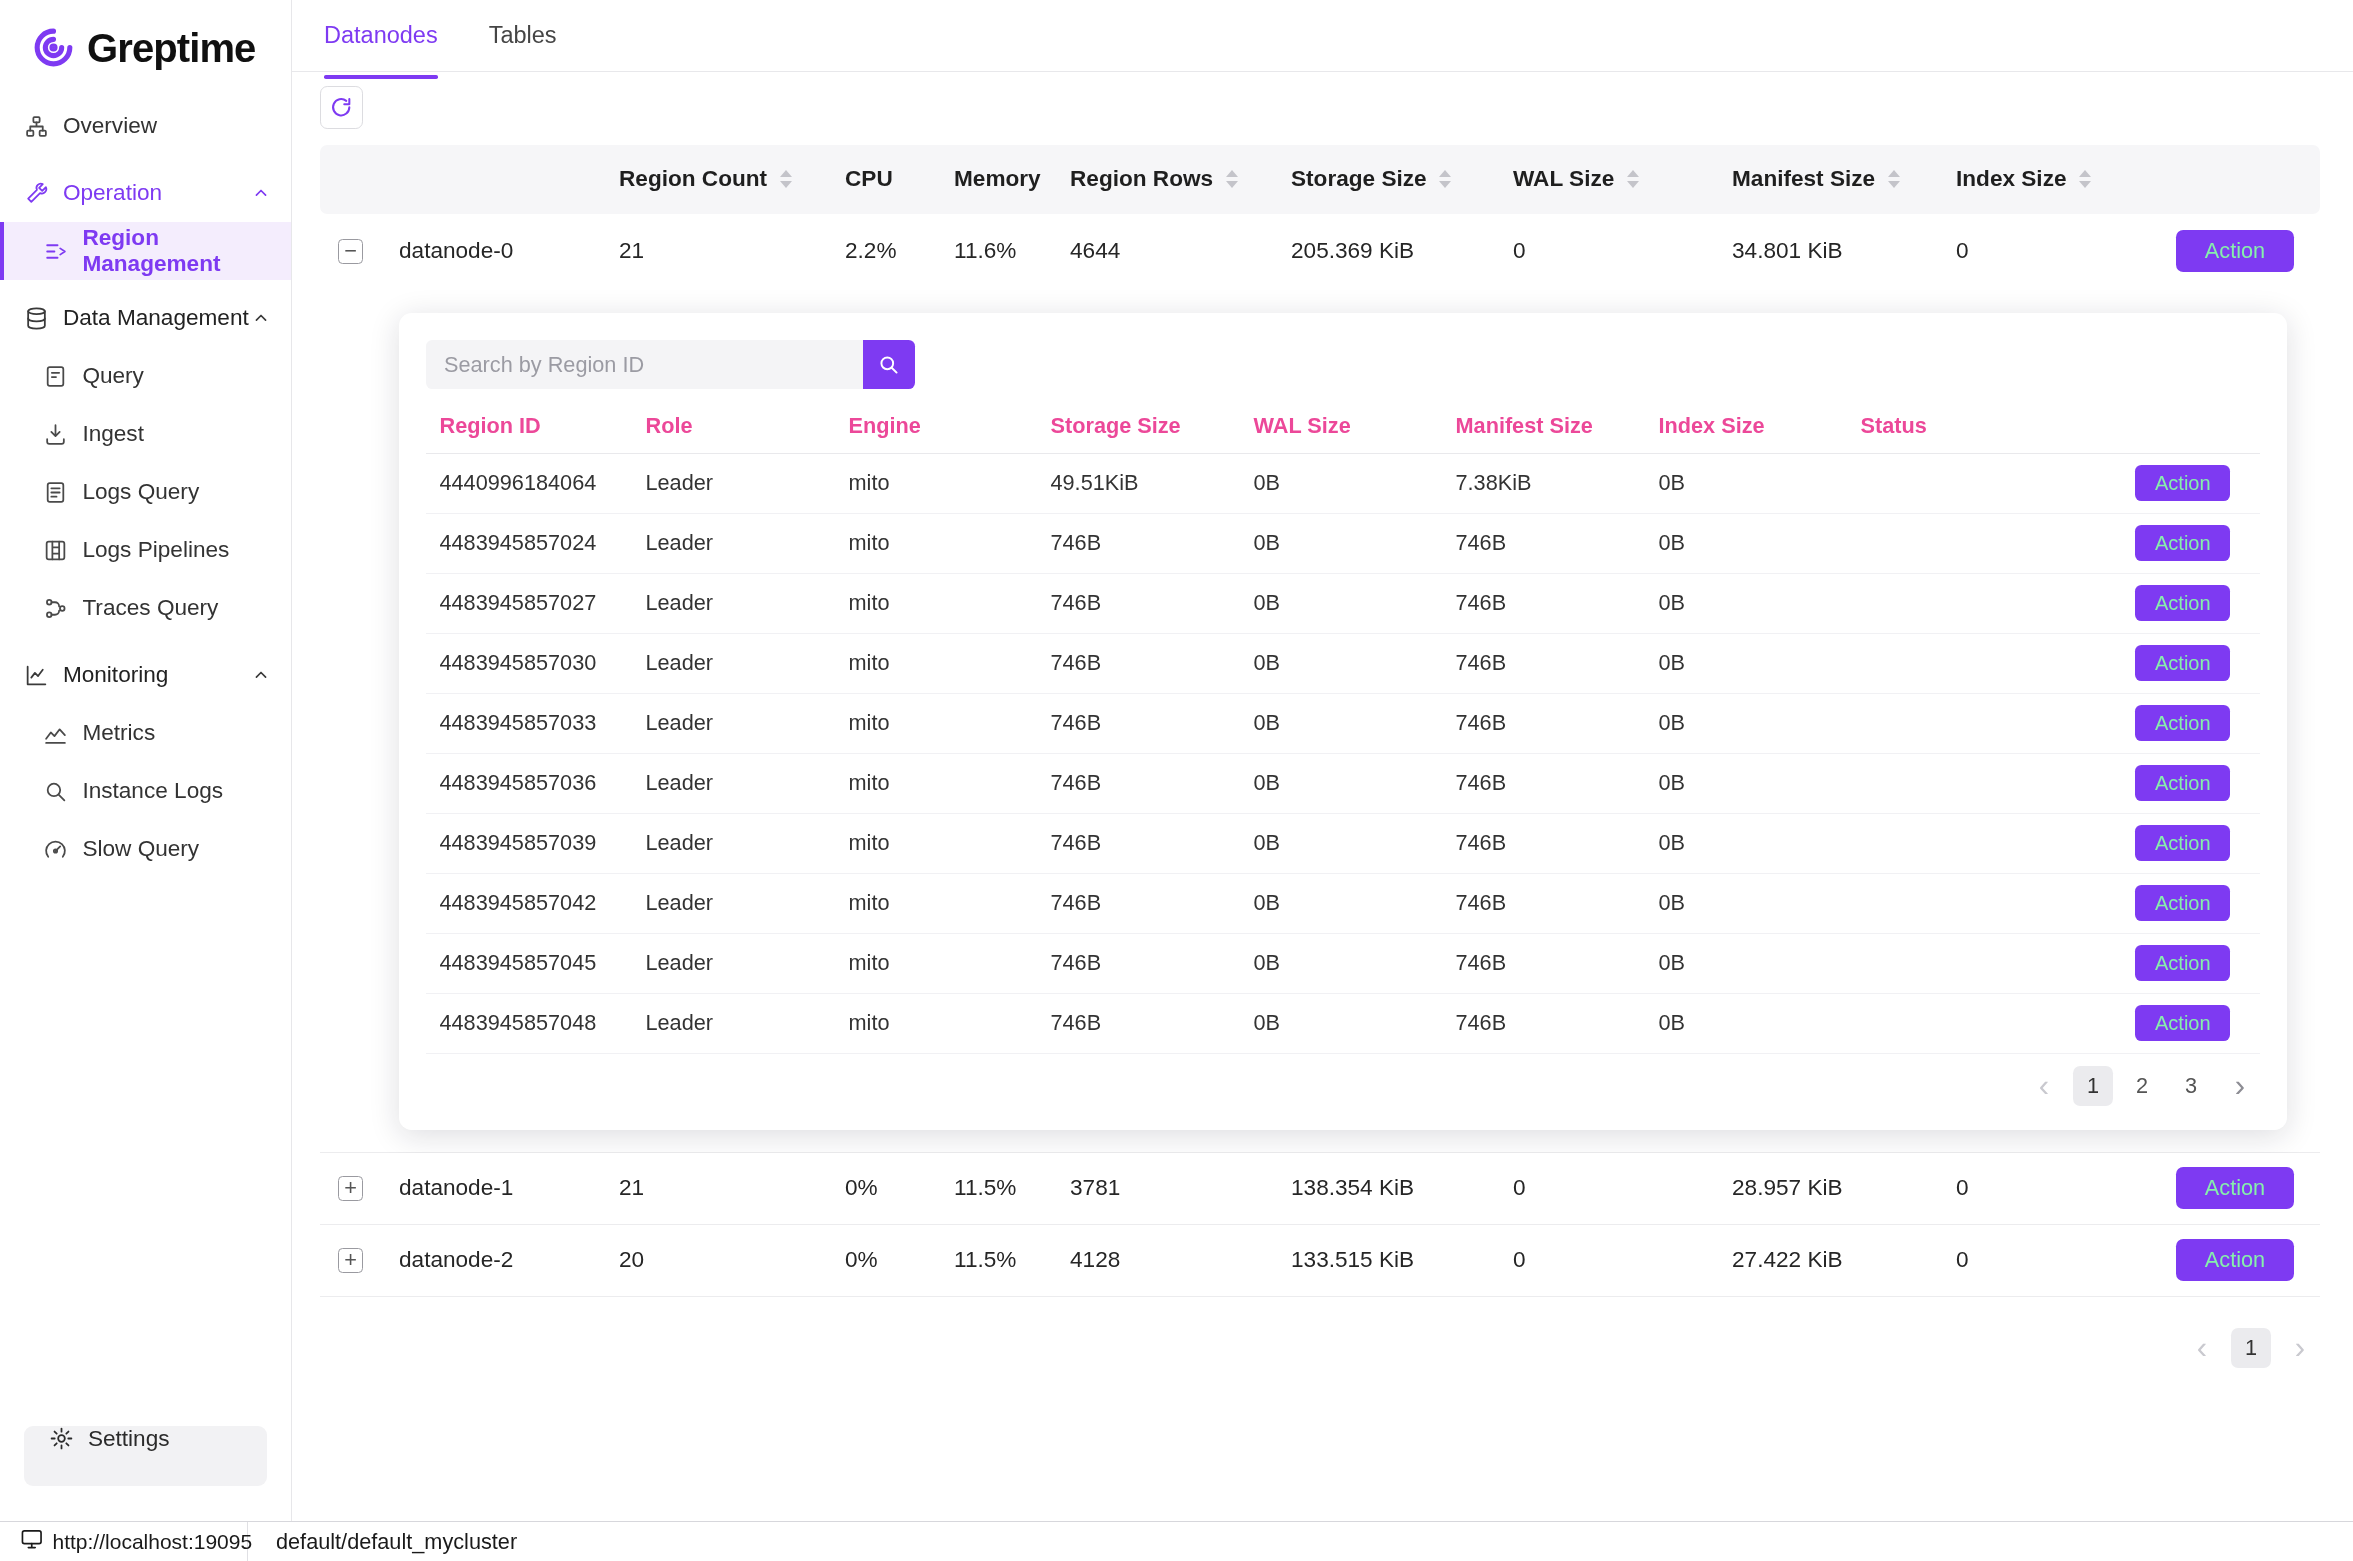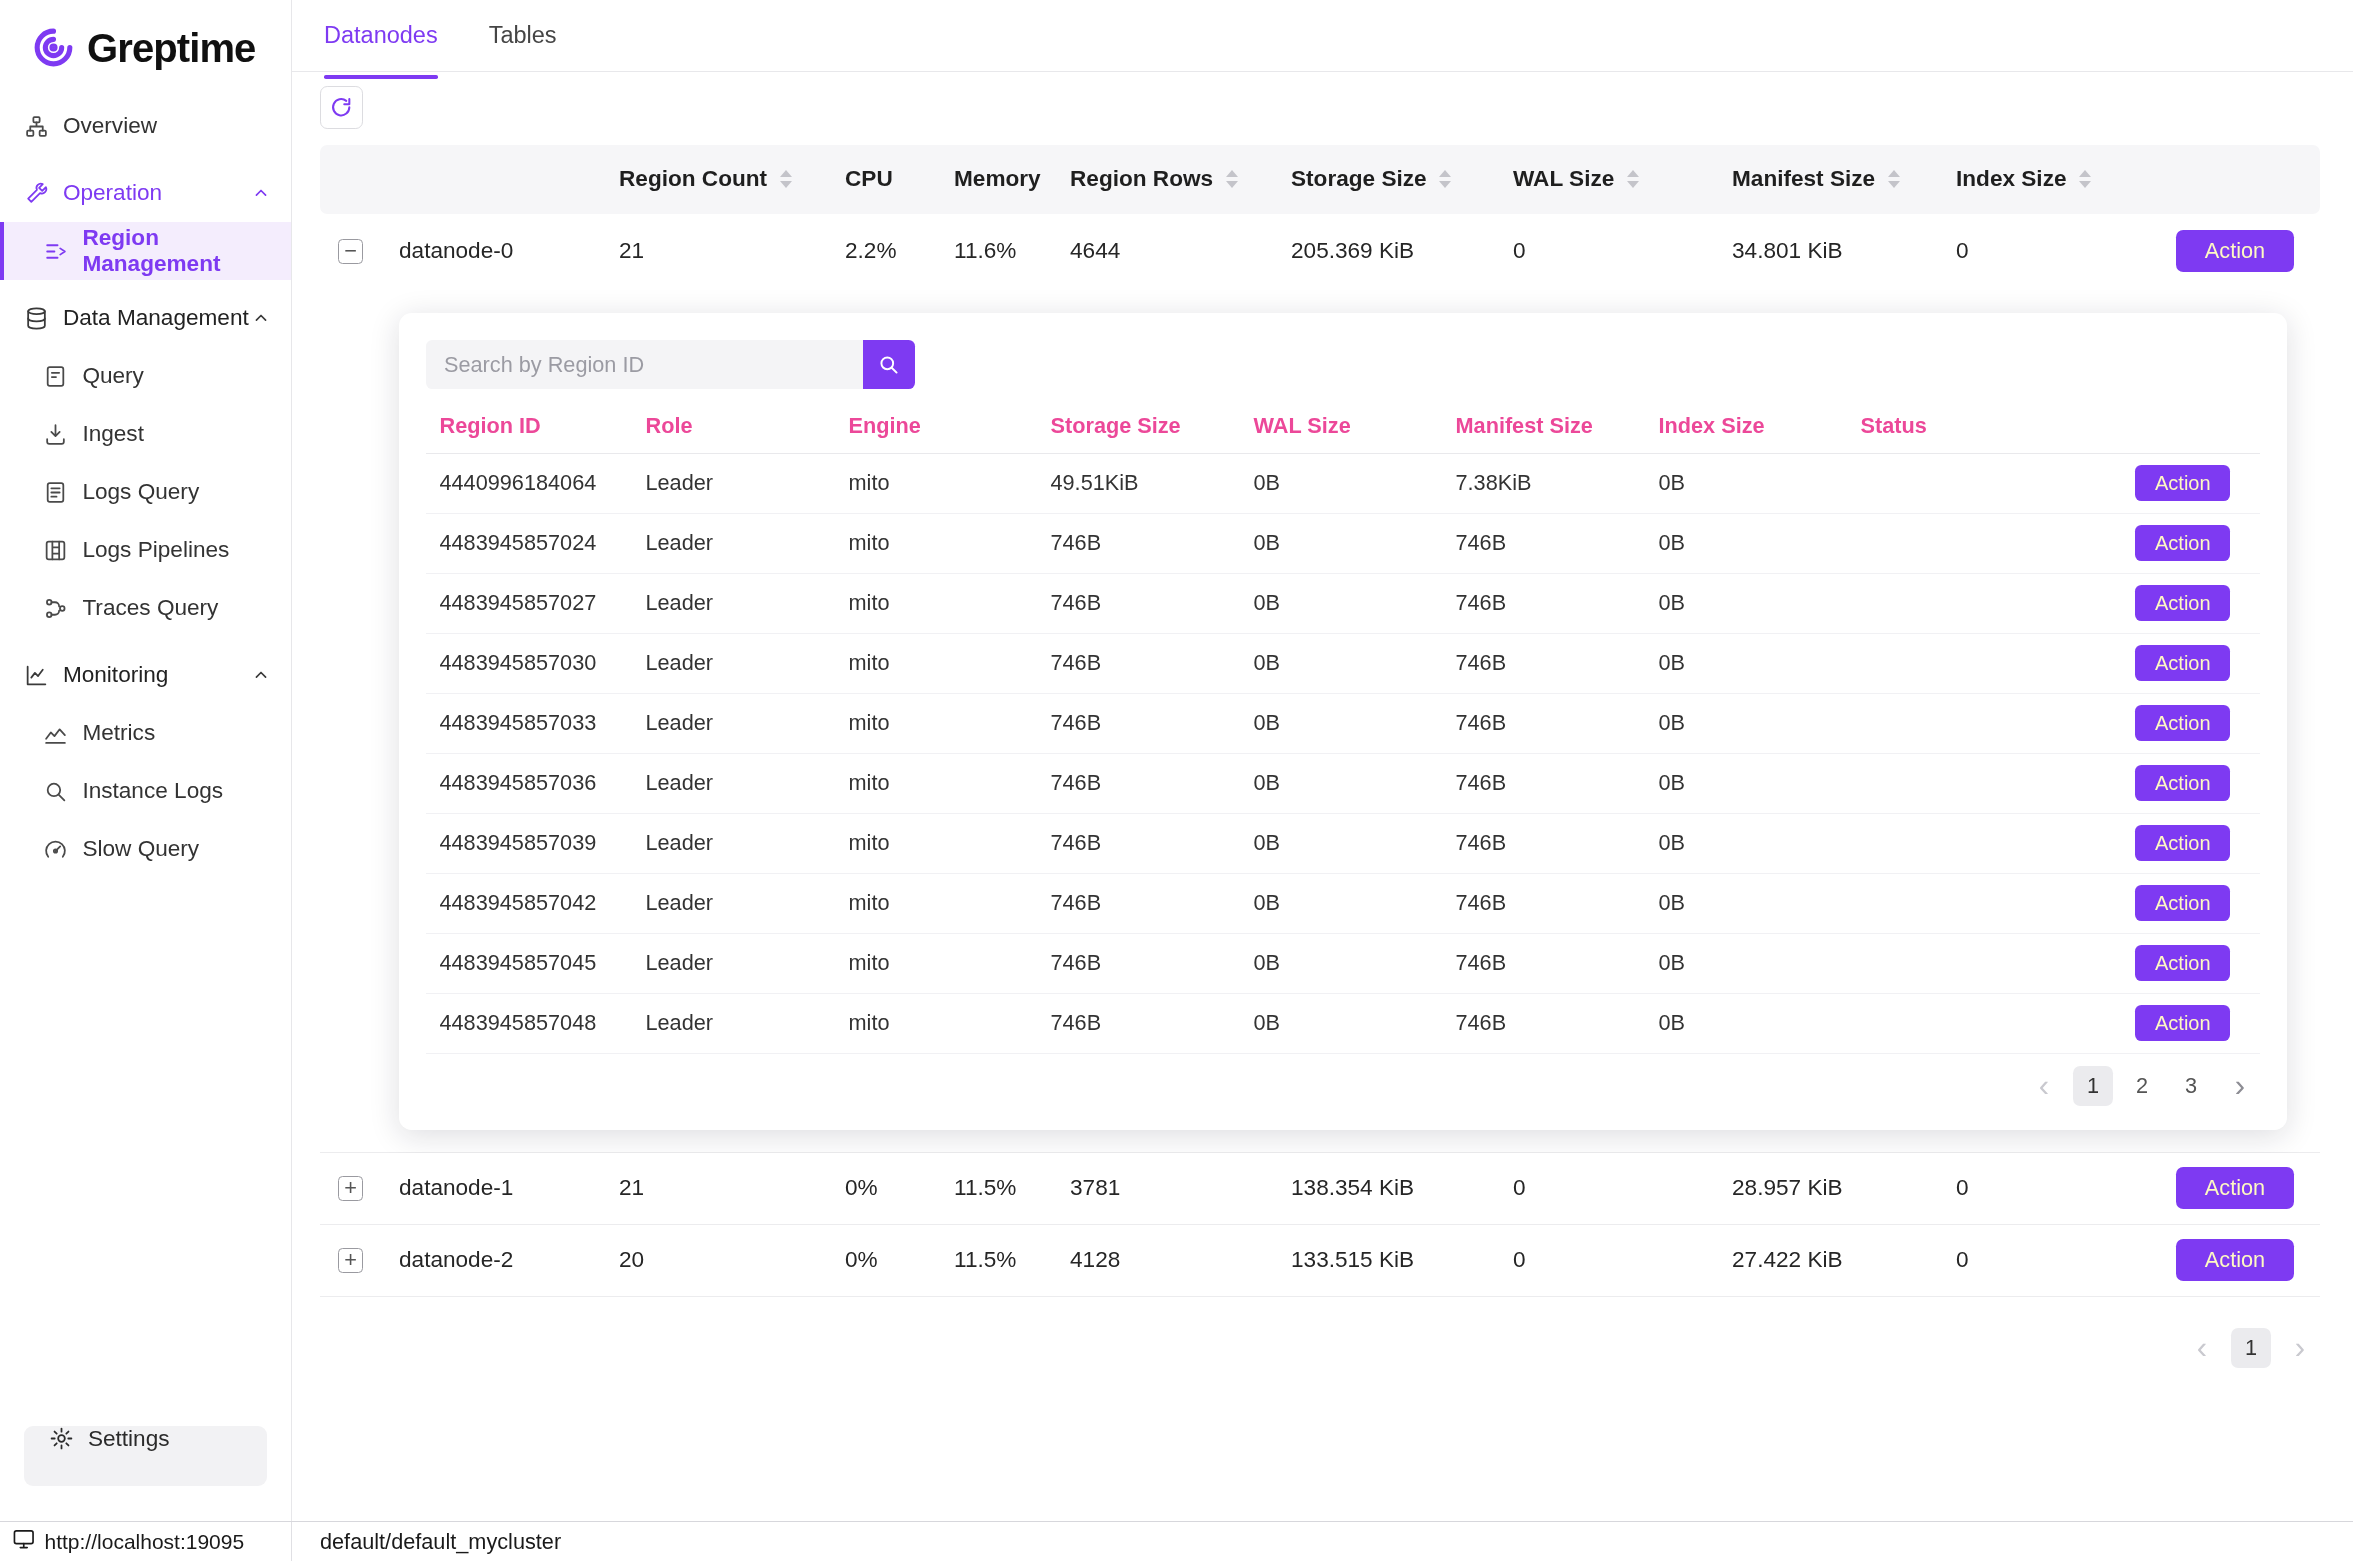--- a/index.html
+++ b/index.html
@@ -56,21 +56,21 @@
   .dn-row.no-border{border-bottom:none;}
   .th{display:flex;align-items:center;}
   .sort{display:inline-flex;flex-direction:column;gap:3.6px;margin-left:12.6px;cursor:pointer;}
   .sort i{display:block;width:0;height:0;border-left:6.3px solid transparent;border-right:6.3px solid transparent;}
   .sort .up{border-bottom:7.2px solid #c4c4ca;}
   .sort .down{border-top:7.2px solid #c4c4ca;}
   .expand{width:25px;height:25px;margin-left:18px;border:1.4px solid #9a9aa0;border-radius:4.5px;background:#fff;
     display:flex;align-items:center;justify-content:center;font-size:21.7px;line-height:1;color:#555;cursor:pointer;
     font-family:inherit;padding:0;}
   .action-cell{display:flex;justify-content:flex-end;padding-right:26px;}
-  .btn-action{background:var(--accent);color:#fef9c3;border:none;border-radius:7.2px;width:118px;height:42px;
+  .btn-action{background:var(--accent);color:#86efac;border:none;border-radius:7.2px;width:118px;height:42px;
     font-size:21.7px;cursor:pointer;font-family:inherit;}
   .btn-action.small{width:95px;height:36px;font-size:20px;border-radius:6.3px;}
 
   
   .expansion{border-bottom:0.9px solid var(--line);background:#fff;}
   .region-card{margin:24.4px 33px 21.7px 79px;background:#fff;border-radius:12.6px;
     box-shadow:0 5.4px 31px rgba(20,20,45,.14);padding:27px 27px 23.5px 27px;}
   .search-row{display:flex;margin-bottom:10.8px;}
   .search-input{width:437px;height:49px;background:#f4f4f6;border:none;border-radius:6.3px 0 0 6.3px;
     padding:0 18px;font-size:21.7px;color:#333;outline:none;font-family:inherit;}
@@ -89,21 +89,21 @@
   .page{min-width:40px;height:40px;border-radius:7.2px;display:flex;align-items:center;justify-content:center;
     font-size:21.7px;color:#555;cursor:pointer;}
   .page.active{background:#ebebee;color:#333;}
   .page-chev{width:40px;height:40px;display:flex;align-items:center;justify-content:center;
     font-size:31px;color:#8d8d94;cursor:pointer;}
   .page-chev.disabled{color:#c9c9cf;}
   .pagination.outer{margin-top:31px;}
 
   
   .statusbar{height:40px;border-top:0.9px solid #d7d7dc;display:flex;align-items:center;flex:none;background:#fff;}
-  .statusbar-left{width:292px;height:100%;display:flex;align-items:center;gap:9px;padding-left:12px;
+  .statusbar-left{width:248px;height:100%;display:flex;align-items:center;gap:9px;padding-left:20px;
     border-right:0.9px solid #e0e0e4;font-size:21px;color:#1a1a1a;white-space:nowrap;}
   .statusbar-cluster{padding-left:28px;font-size:21.7px;color:#1a1a1a;}
   svg{flex:none;}
 </style>
 </head>
 <body>
 
 <div class="app">
   <div class="main">
 

